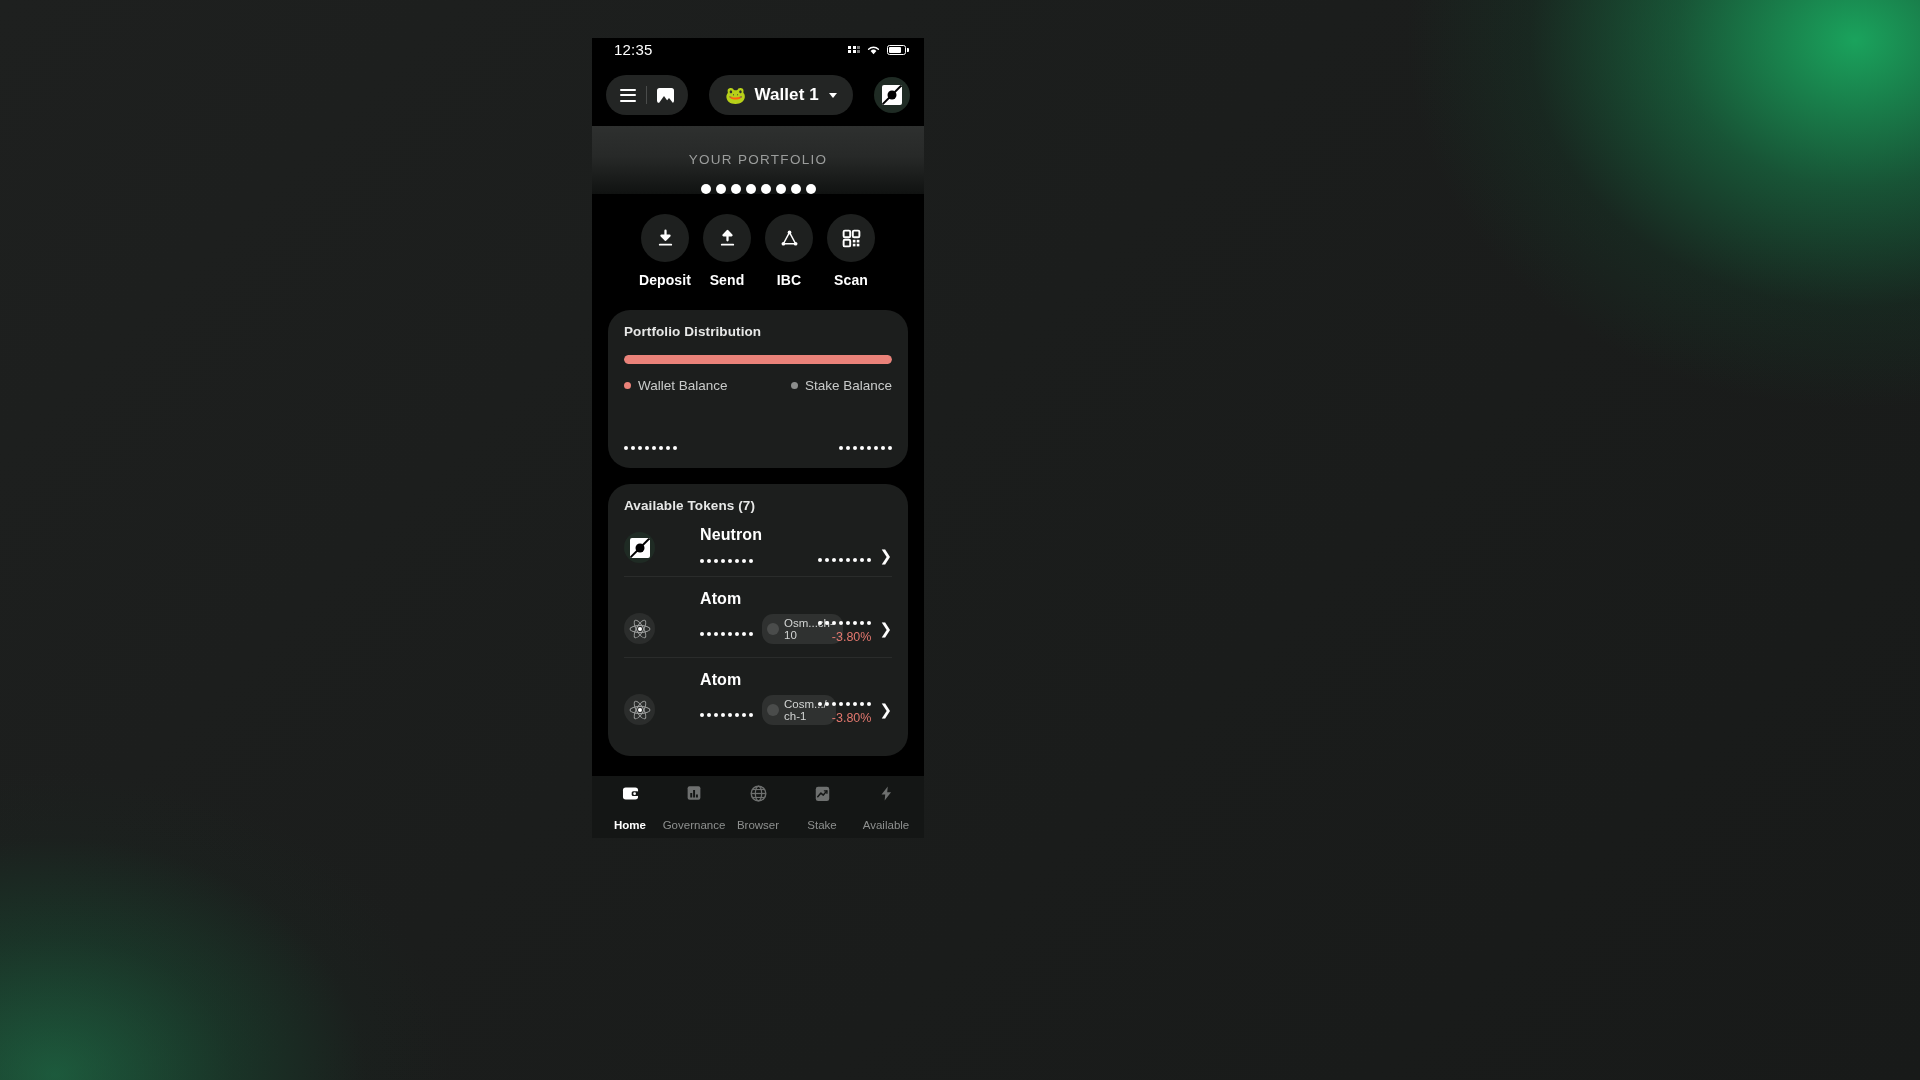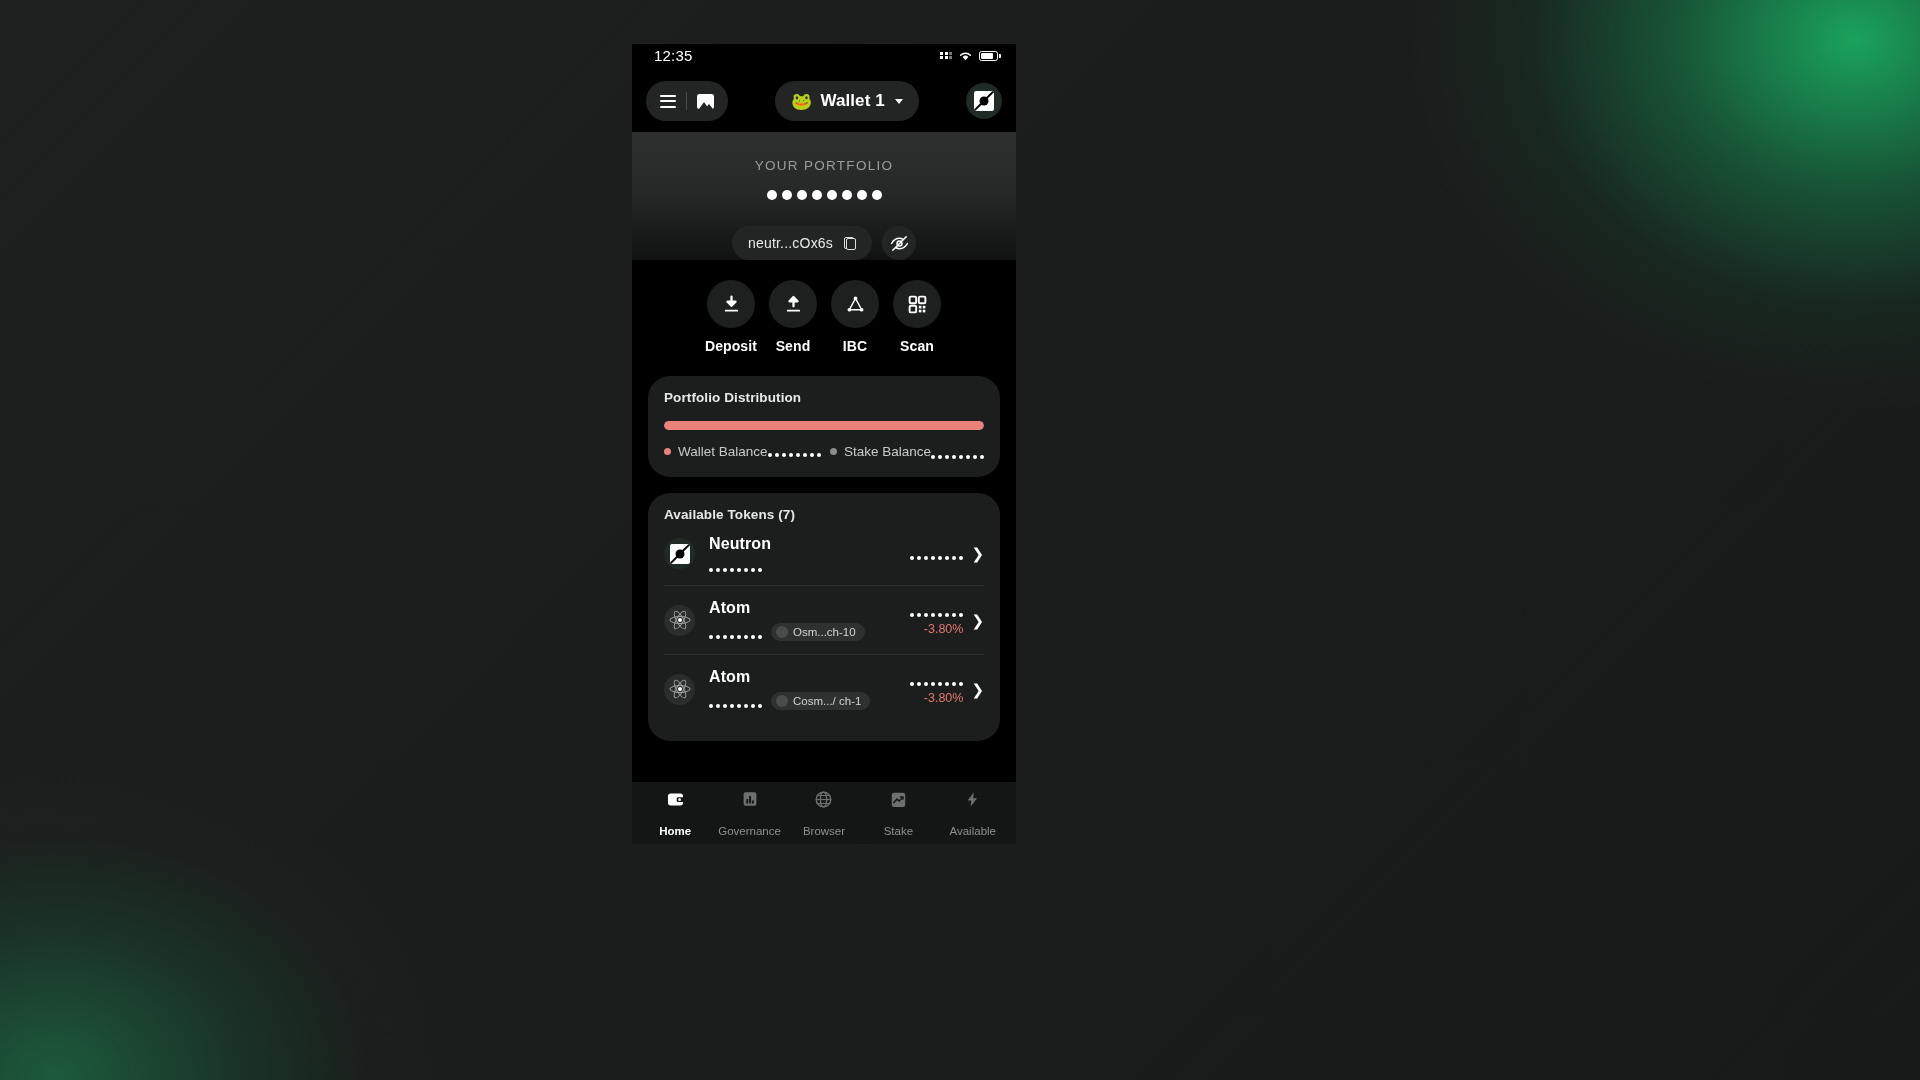--- a/index.html
+++ b/index.html
@@ -14,25 +14,25 @@
     width:1920px; height:1080px;
     background:
       radial-gradient(ellipse 560px 460px at 1855px 40px, rgba(26,170,96,0.95) 0%, rgba(22,130,76,0.55) 32%, rgba(18,80,50,0.22) 58%, rgba(20,40,30,0.0) 80%),
       radial-gradient(ellipse 470px 360px at 55px 1075px, rgba(30,150,92,0.50) 0%, rgba(22,110,68,0.28) 38%, rgba(20,60,42,0.08) 66%, rgba(20,40,30,0.0) 85%),
       linear-gradient(135deg, #1e201f 0%, #1b1d1c 45%, #181a19 100%);
   }
 
   
   #phone {
     position:absolute;
-    left:592px; top:44px;
-    width:384px; height:800px;
+    left:592px; top:38px;
+    width:332px; height:800px;
     background:#000;
     overflow:hidden;
-    display:flex; flex-direction:column;margin-left:40px;
+    display:flex; flex-direction:column;
   }
 
   
   .statusbar {
     height:26px; flex:0 0 26px;
     background:#000;
     display:flex; align-items:center; justify-content:space-between;
     padding:0 18px 0 22px;
     position:relative;
   }
@@ -153,30 +153,30 @@
     margin:0 16px 16px; background:#1c1e1d;
     border-radius:22px; padding:14px 16px 18px;
   }
   .card-title { color:#e7e8e7; font-size:13.5px; font-weight:600; letter-spacing:0.1px; }
   .dist-bar {
     height:9px; border-radius:5px; margin-top:16px;
     background:#3a3c3b; overflow:hidden; display:flex;
   }
   .dist-bar span { display:block; height:100%; border-radius:5px; }
   .legend { display:flex; justify-content:space-between; margin-top:14px; }
-  .leg { display:flex; flex-direction:row; }
+  .leg { display:flex; flex-direction:column;gap:44px; }
   .leg.right { align-items:flex-end; }
   .leg-top { display:flex; align-items:center; gap:7px; }
   .leg-dot { width:7px; height:7px; border-radius:50%; }
   .leg-name { color:#c9cbca; font-size:13.5px; }
   .hide-dots { display:flex; gap:3px; margin-top:9px; }
   .hide-dots b { display:block; width:4px; height:4px; border-radius:50%; background:#fff; }
 
   
-  .tok-row { display:flex; align-items:center; padding:13px 0; border-bottom:1px solid #2a2c2b; }
+  .tok-row { display:flex; align-items:flex-end; padding:13px 0; border-bottom:1px solid #2a2c2b;gap:31px; }
   .tok-row:last-child { border-bottom:none; }
   .tok-ico {
     width:31px; height:31px; border-radius:50%;
     display:flex; align-items:center; justify-content:center;
     flex:0 0 31px; margin-right:14px;
   }
   .tok-ico.ntrn-bg { background:#1f2b24; }
   .tok-ico.atom-bg { background:#2b2d2c; }
   .tok-mid { flex:1 1 auto; min-width:0; }
   .tok-name { color:#fff; font-size:16px; font-weight:700; letter-spacing:0.1px; }
@@ -277,33 +277,20 @@
         <div class="dots-row">
           <b></b>
             <b></b>
             <b></b>
             <b></b>
             <b></b>
             <b></b>
             <b></b>
             <b></b>
         </div>
-        <div class="addr-row">
-          <div class="addr-pill">
-            <span class="addr-text">neutr...cOx6s</span>
-            <span class="copy-ico"></span>
-          </div>
-          <div class="eye-btn">
-            <svg width="19" height="19" viewBox="0 0 24 24">
-              <path d="M2 12s3.6-6.5 10-6.5c1.6 0 3 .4 4.2 1M22 12s-3.6 6.5-10 6.5c-1.7 0-3.2-.45-4.5-1.1" stroke="#fff" stroke-width="1.9" fill="none" stroke-linecap="round"></path>
-              <circle cx="12" cy="12" r="3.1" stroke="#fff" stroke-width="1.9" fill="none"></circle>
-              <line x1="3.5" y1="20.5" x2="20.5" y2="3.5" stroke="#fff" stroke-width="1.9" stroke-linecap="round"></line>
-            </svg>
-          </div>
-        </div>
       </div>
 
       <div class="actions">
 
         <div class="act">
           <div class="act-circle">
             <svg width="21" height="21" viewBox="0 0 24 24">
               <path d="M12 3 v9 M12 13.5 l-4.6-4.8 h9.2 Z" stroke="#fff" stroke-width="2.6" fill="#fff" stroke-linejoin="round" stroke-linecap="round"></path>
               <line x1="5.5" y1="19" x2="18.5" y2="19" stroke="#fff" stroke-width="2.2" stroke-linecap="round"></line>
             </svg>

